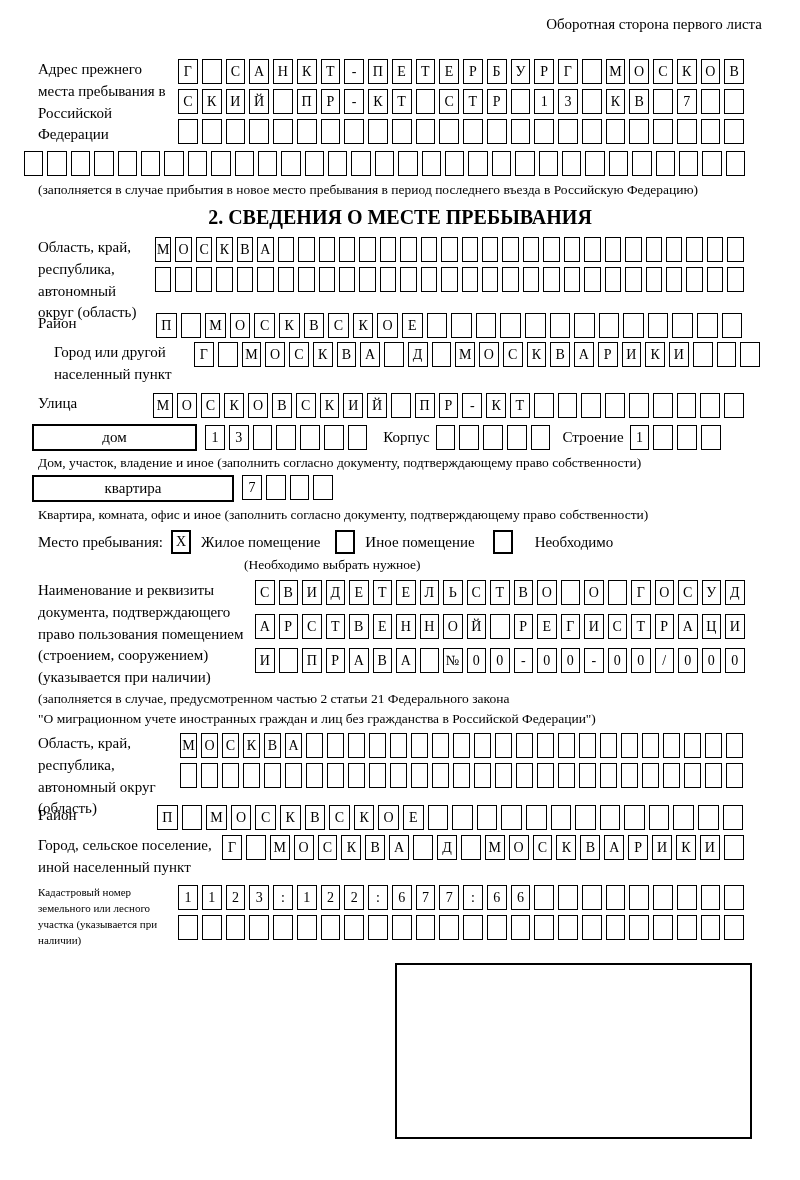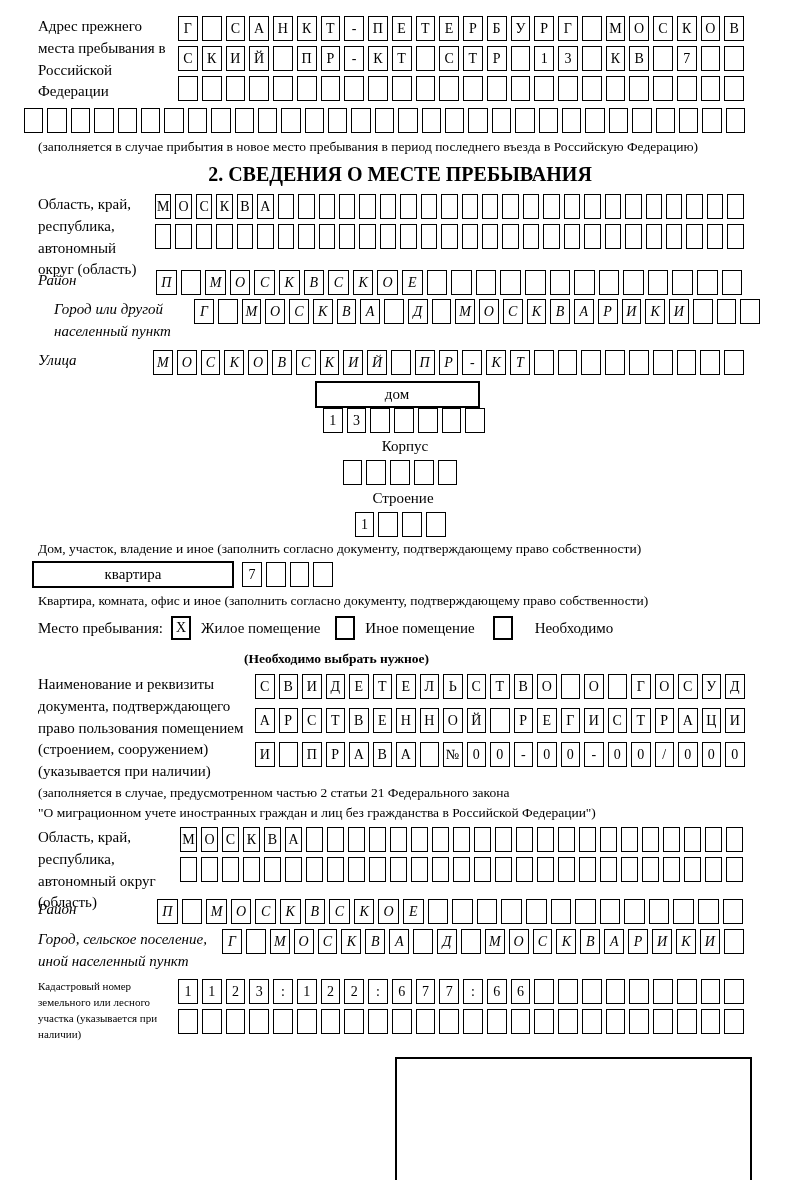--- a/index.html
+++ b/index.html
@@ -23,41 +23,42 @@
     display:inline-flex; align-items:center; justify-content:center;
     height:25px; border:1.7px solid #000; background:#fff;
     font-size:14px; flex-shrink:0;
   }
   .g-a .cell{width:19.75px;} .g-b .cell{width:16.45px;} .g-c .cell{width:17px;}
   .g-d .cell{width:20.6px;} .g-e .cell{width:19.5px;} .g-f .cell{width:19.9px;}
   .g-g .cell{width:19.4px;} .g-h .cell{width:19.8px;}
   .note { font-size:13.5px; }
   .center { text-align:left; }
   .title { font-size:20px; font-weight:bold; text-align:center; }
-  .h25{height:27px;font-style:italic;} .h55{height:55px;} .h56{height:56px;} .h96{height:102px;}
+  .h25{height:27px;} .h55{height:55px;} .h56{height:56px;} .h96{height:102px;}
   .widebox {
     border:2px solid #000; height:27px; display:flex; align-items:center;
     justify-content:center; font-size:15px; flex-shrink:0;
   }
   .dom-box{width:165px; margin-left:-6px;}
   .kv-box{width:202px; margin-left:-6px;}
   .inline-lbl{font-size:15px; line-height:27px; white-space:nowrap;}
   .cbox {
     display:inline-flex; width:20px; height:24px; border:2px solid #000;
     align-items:center; justify-content:center; font-size:14px; flex-shrink:0;
   }
   .place-row{display:flex; align-items:center; font-size:15px;}
   .stamp-box{ border:2px solid #000; width:357px; height:176px; margin-left:357px; }
   .doc-rows > .grid{ margin-bottom:9px; }
 </style>
 </head>
 <body>
 
 <div class="page">
 
+  <div class="corner">Оборотная сторона первого листа</div>
 
   <div class="flexrow">
     <div class="lbl w140">Адрес прежнего места пребывания в Российской Федерации</div>
     <div class="rows">
       <div class="grid g-a">
           <span class="cell">Г</span>
           <span class="cell"></span>
           <span class="cell">С</span>
           <span class="cell">А</span>
           <span class="cell">Н</span>
@@ -324,21 +325,21 @@
         <span class="cell"></span>
         <span class="cell"></span>
         <span class="cell"></span>
         <span class="cell"></span>
         <span class="cell"></span>
         <span class="cell"></span>
         <span class="cell"></span>
       </div>
   </div>
 
-  <div class="flexrow" style="margin-top:4px; align-items:center;flex-direction:column;">
+  <div class="flexrow" style="margin-top:4px; align-items:center;">
     <div class="widebox dom-box">дом</div>
     <div class="grid g-a" style="margin-left:8px;">
         <span class="cell">1</span>
         <span class="cell">3</span>
         <span class="cell"></span>
         <span class="cell"></span>
         <span class="cell"></span>
         <span class="cell"></span>
         <span class="cell"></span>
       </div>
@@ -353,41 +354,41 @@
     <span class="inline-lbl" style="margin-left:12px; margin-right:6px;">Строение</span>
     <div class="grid g-a">
         <span class="cell">1</span>
         <span class="cell"></span>
         <span class="cell"></span>
         <span class="cell"></span>
       </div>
   </div>
   <div class="note" style="margin-top:4px;">Дом, участок, владение и иное (заполнить согласно документу, подтверждающему право собственности)</div>
 
-  <div class="flexrow" style="margin-top:4px; align-items:center;">
+  <div class="flexrow" style="margin-top:4px; ">
     <div class="widebox kv-box">квартира</div>
     <div class="grid g-a" style="margin-left:8px;">
         <span class="cell">7</span>
         <span class="cell"></span>
         <span class="cell"></span>
         <span class="cell"></span>
       </div>
   </div>
   <div class="note" style="margin-top:5px;">Квартира, комната, офис и иное (заполнить согласно документу, подтверждающему право собственности)</div>
 
   <div class="place-row" style="margin-top:7px;">
     <span>Место пребывания:</span>
     <span class="cbox" style="margin-left:8px;">X</span>
     <span style="margin-left:10px;">Жилое помещение</span>
     <span class="cbox" style="margin-left:15px;"></span>
     <span style="margin-left:10px;">Иное помещение</span>
     <span class="cbox" style="margin-left:18px;"></span>
     <span style="margin-left:22px;">Необходимо</span>
   </div>
-  <div class="note" style="margin-left:206px; margin-top:11px;font-weight:bold;">(Необходимо выбрать нужное)</div>
+  <div class="note" style="margin-left:206px; margin-top:3px;">(Необходимо выбрать нужное)</div>
 
   <div class="flexrow h96" style="margin-top:7px;">
     <div class="lbl w217">Наименование и реквизиты документа, подтверждающего право пользования помещением (строением, сооружением) (указывается при наличии)</div>
     <div class="rows doc-rows">
       <div class="grid g-e">
           <span class="cell">С</span>
           <span class="cell">В</span>
           <span class="cell">И</span>
           <span class="cell">Д</span>
           <span class="cell">Е</span>

